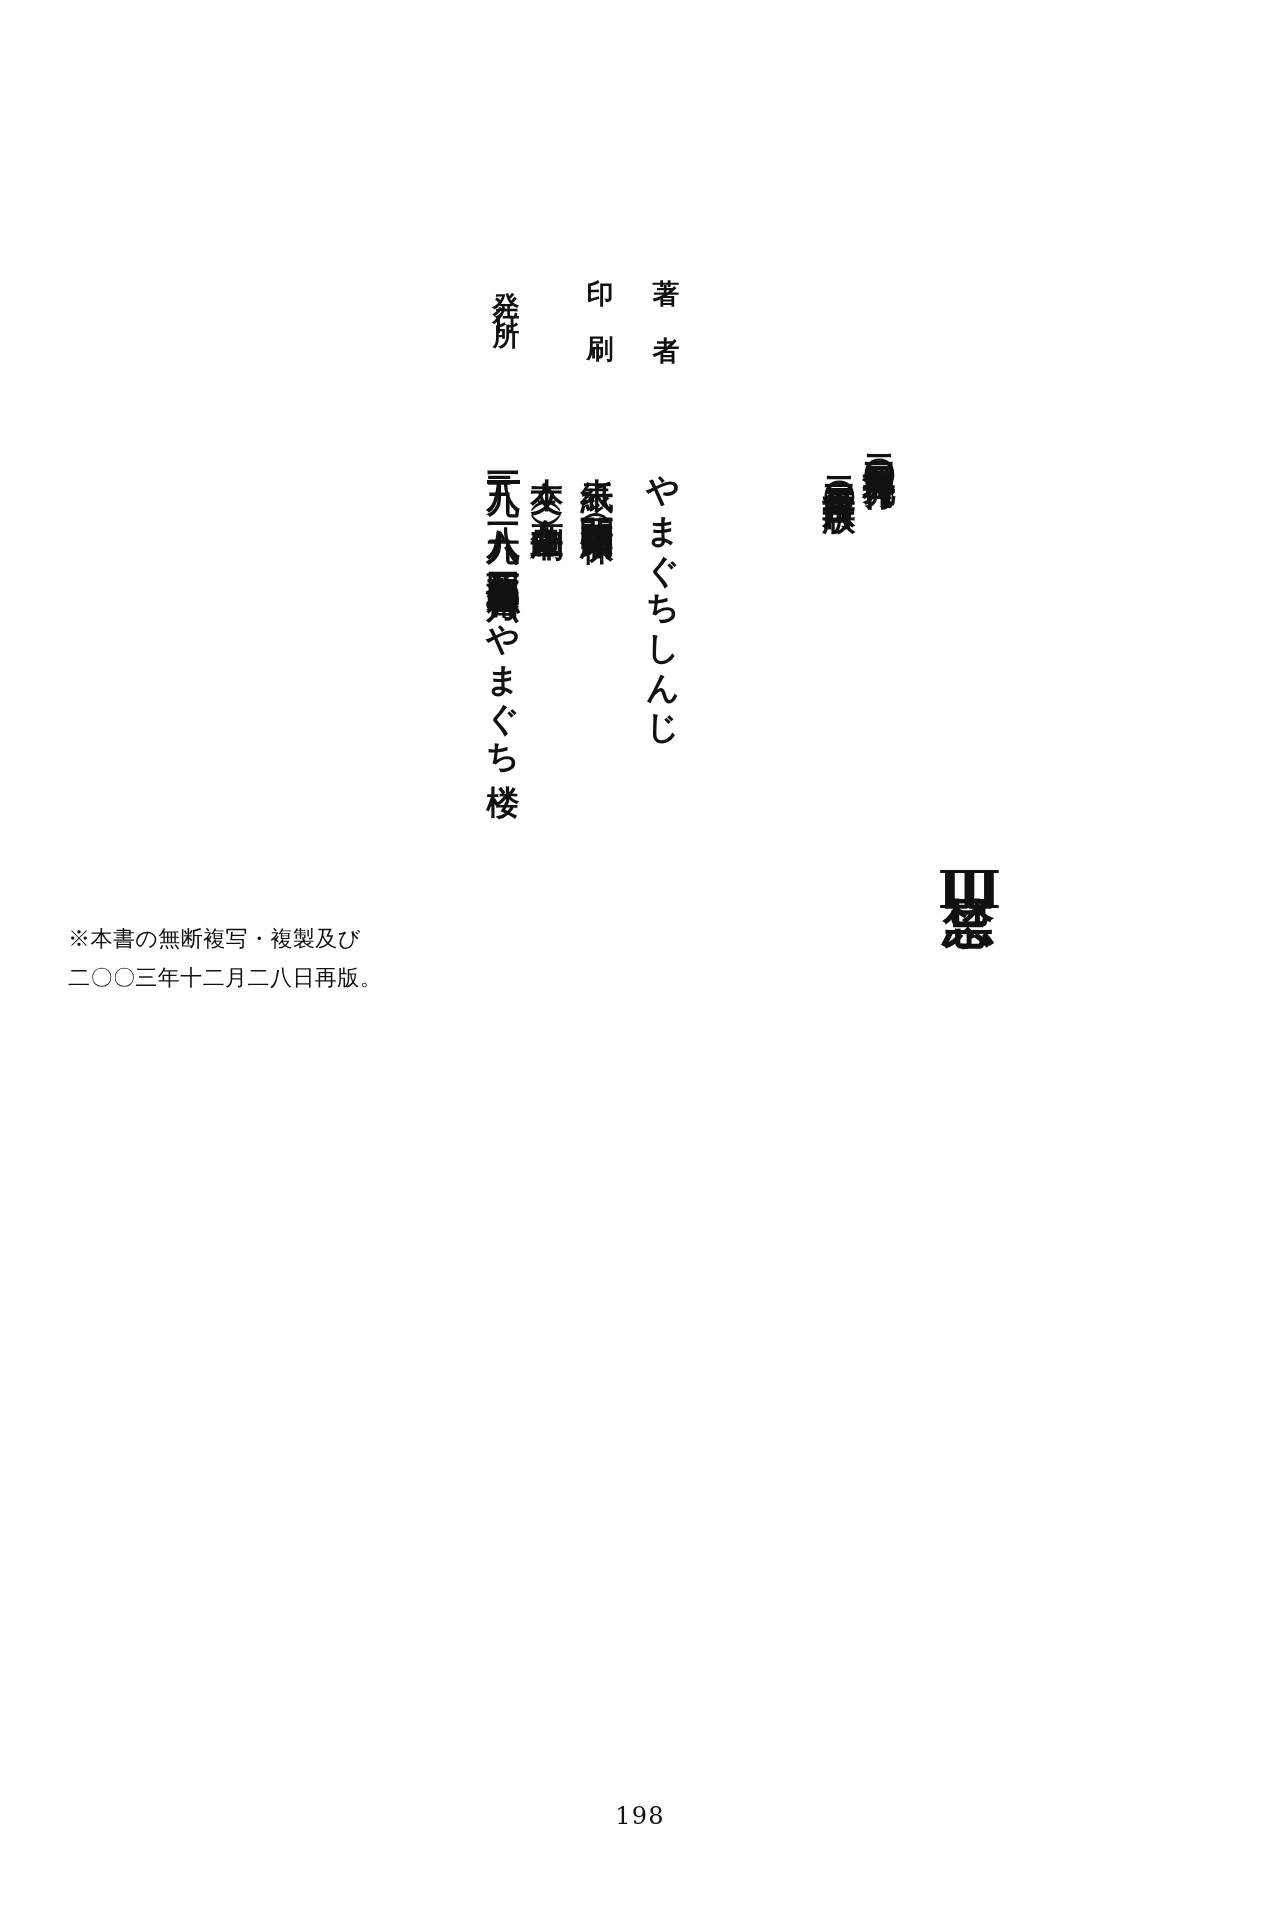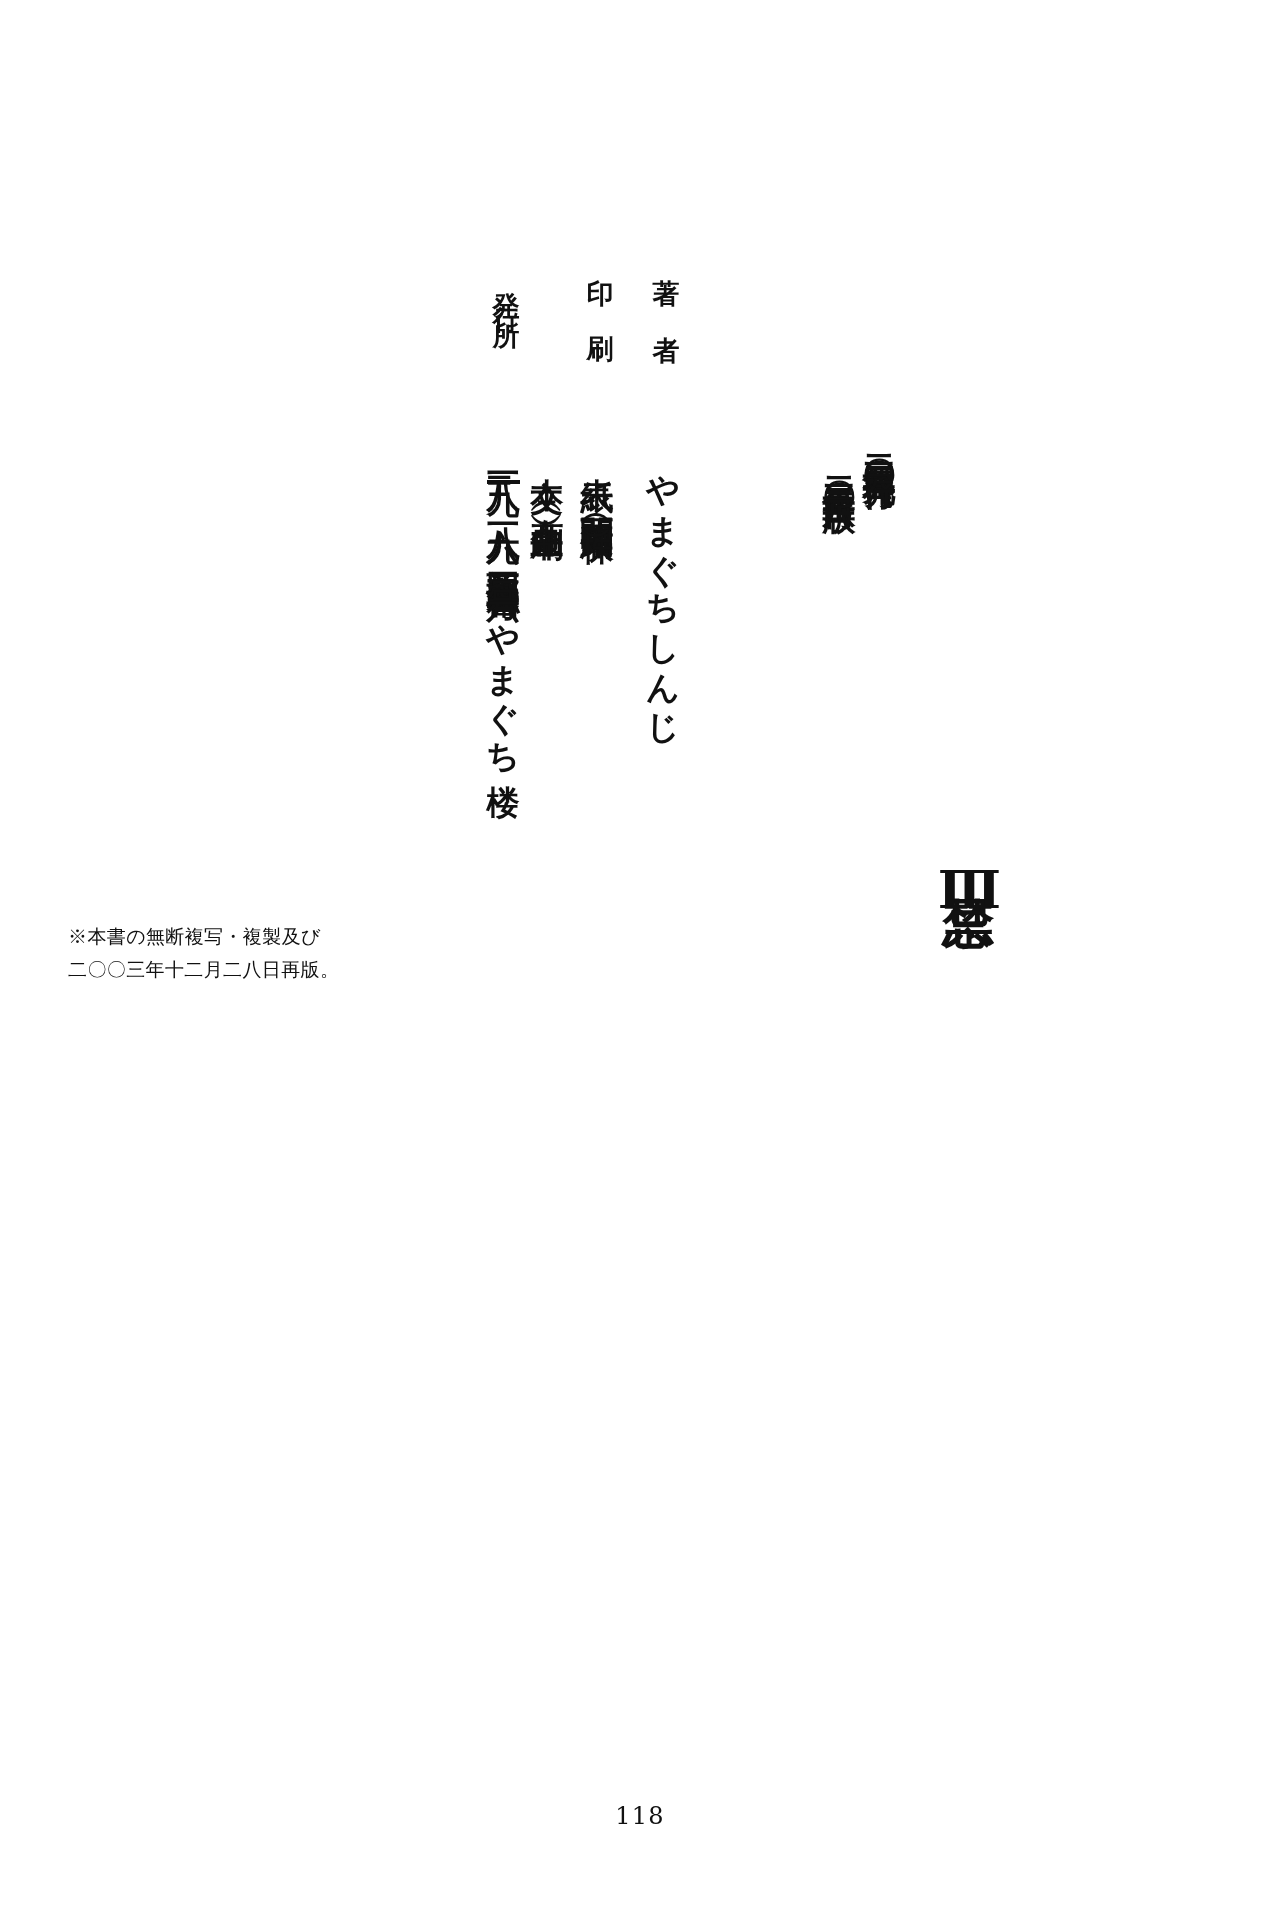--- a/index.html
+++ b/index.html
@@ -84,21 +84,21 @@
     top: 452px;
     font-size: 33px;
     font-weight: 700;
   }
 
   
   #notice {
     position: absolute;
     left: 68px;
     top: 920px;
-    font-size: 19px;
+    font-size: 22px;
     line-height: 1.75;
     font-family: "DejaVu Serif", "Liberation Serif", serif;
     letter-spacing: 0.02em;
     color: #111111;
   }
   #notice div { white-space: nowrap; }
 
   
   #page-number {
     position: absolute;
@@ -128,13 +128,13 @@
 <div class="v" id="value-print-body">本文　（有）井上印刷</div>
 
 <div class="v row-label" id="label-pub">発行所</div>
 <div class="v" id="value-publisher">〒八一九―八六九一　福岡西郵便局私書箱六号　やまぐち楼</div>
 
 <div id="notice">
   <div>※本書の無断複写・複製及び</div>
   <div>二〇〇三年十二月二八日再版。</div>
 </div>
 
-<div id="page-number">118</div>
+<div id="page-number">198</div>
 
 </body></html>

